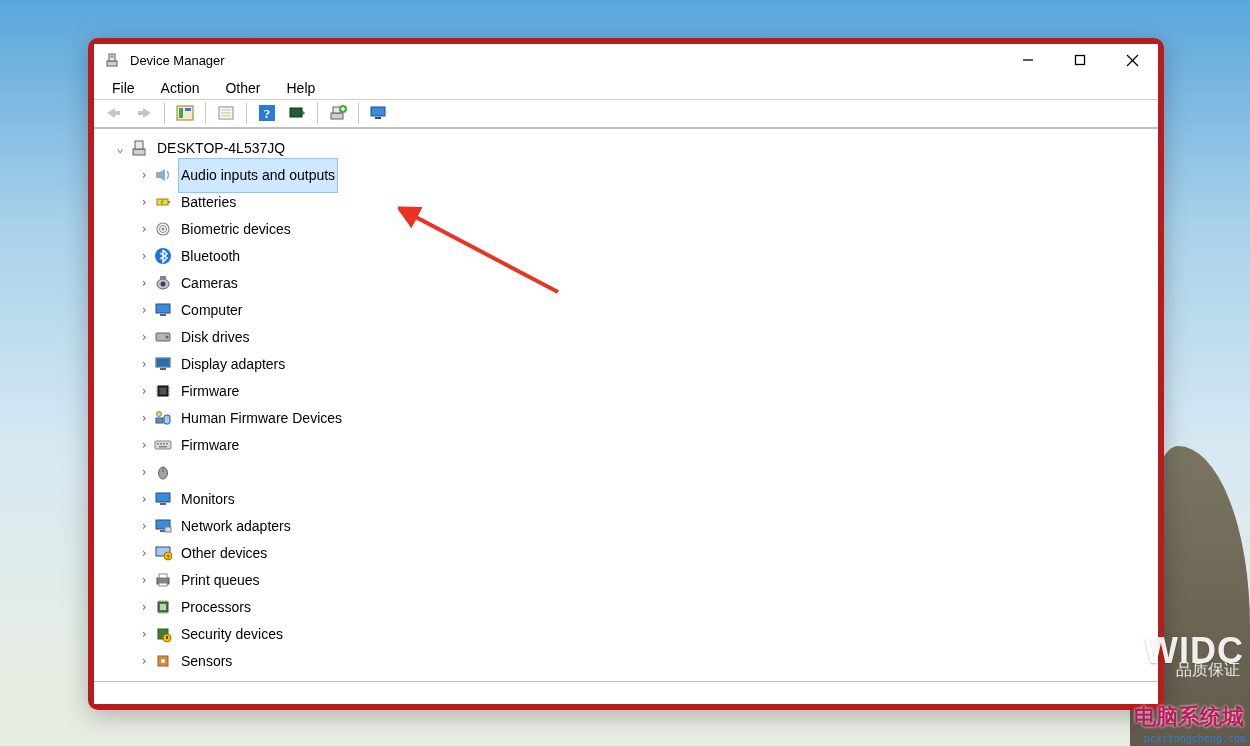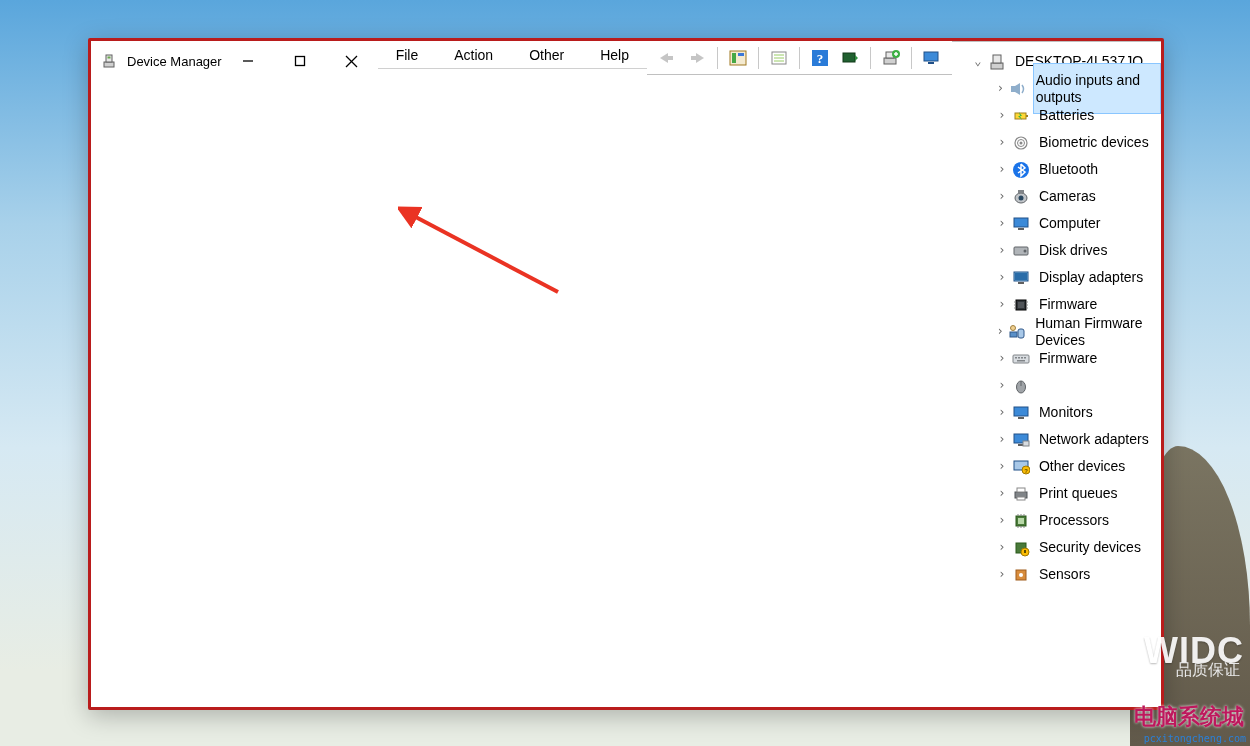--- a/index.html
+++ b/index.html
@@ -7,40 +7,40 @@
   body {
     background: linear-gradient(to bottom, #5aa6dc 0%, #a8d1ea 30%, #d6e9f3 60%, #e8ede4 90%);
     position: relative;
   }
   .bg-rock { position:absolute; right:0; bottom:0; width:120px; height:300px; background: linear-gradient(to top,#4a4030,#6a6048); border-radius: 40% 60% 0 0 / 80% 60% 0 0; opacity:.85; }
   .window {
     position: absolute;
     left: 88px; top: 38px;
     width: 1076px; height: 672px;
     background: #ffffff;
-    border: 3px solid #b91c1c;
+    border: 6px solid #b91c1c;
     box-shadow: 0 6px 24px rgba(0,0,0,.25);
-    display: flex; 
-    border-radius: 2px;
+    display: flex; flex-direction: column;
+    border-radius: 10px;
   }
   
   .title-bar {
     height: 40px;
     display: flex; align-items: center;
     padding-left: 10px;
     background: #fff;
   }
   .title-bar .app-icon { width:16px; height:16px; margin-right:10px; display:flex; align-items:center; justify-content:center; }
   .title-bar .title { font-size: 13px; color:#000; }
   .win-controls { margin-left:auto; display:flex; height:100%; }
   .win-btn { width:52px; display:flex; align-items:center; justify-content:center; font-size:14px; color:#000; }
   
   .menu-bar {
     height: 28px;
-    display:flex; align-items:center; gap: 12px;
+    display:flex; align-items:center; gap: 2px;
     padding: 0 6px;
     font-size: 14px; color:#000;
     border-bottom: 1px solid #d0d0d0;
   }
   .menu-item { padding: 2px 12px; }
   
   .toolbar {
     height: 34px;
     display:flex; align-items:center; gap:2px;
     padding: 0 6px;

